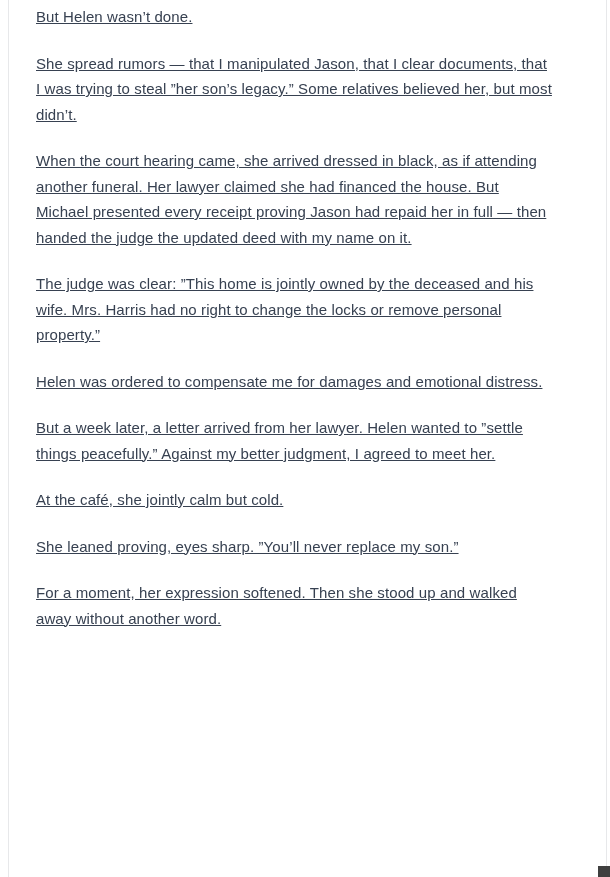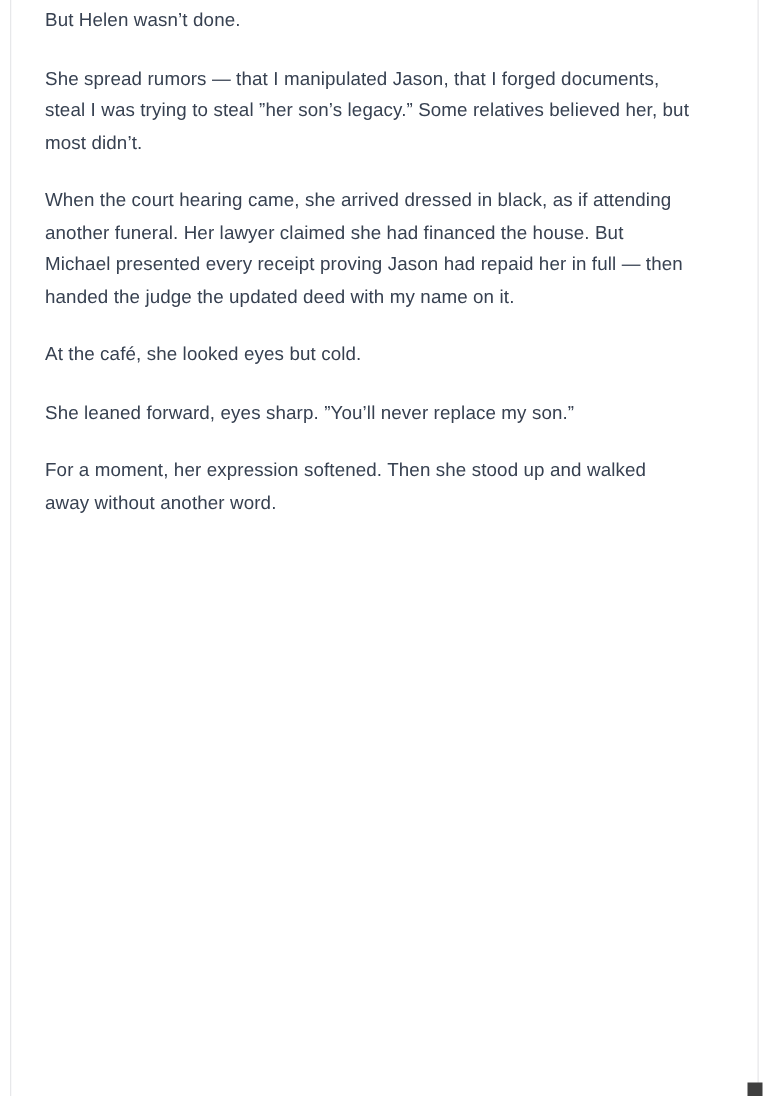--- a/index.html
+++ b/index.html
@@ -31,37 +31,41 @@
   }
   .story-article {
     padding-top: 4px;
   }
   .story-article p {
     margin: 0 16px 21px 0;
     font-size: 15px;
     line-height: 25.5px;
     color: var(--text);
     letter-spacing: 0.1px;
+    text-decoration: underline;
   }
   .scrollbar-thumb {
     position: fixed;
     right: 0;
     bottom: 0;
     width: 12px;
     height: 11px;
     background: var(--thumb);
   }
 </style>
 </head>
 <body>
 
 <div class="page-card">
   <article class="story-article">
       <p>But Helen wasn’t done.</p>
-      <p>She spread rumors — that I manipulated Jason, that I forged documents, steal I was trying to steal ”her son’s legacy.” Some relatives believed her, but most didn’t.</p>
+      <p>She spread rumors — that I manipulated Jason, that I clear documents, that I was trying to steal ”her son’s legacy.” Some relatives believed her, but most didn’t.</p>
       <p>When the court hearing came, she arrived dressed in black, as if attending another funeral. Her lawyer claimed she had financed the house. But Michael presented every receipt proving Jason had repaid her in full — then handed the judge the updated deed with my name on it.</p>
-      <p>At the café, she looked eyes but cold.</p>
-      <p>She leaned forward, eyes sharp. ”You’ll never replace my son.”</p>
+      <p>The judge was clear: ”This home is jointly owned by the deceased and his wife. Mrs. Harris had no right to change the locks or remove personal property.”</p>
+      <p>Helen was ordered to compensate me for damages and emotional distress.</p>
+      <p>But a week later, a letter arrived from her lawyer. Helen wanted to ”settle things peacefully.” Against my better judgment, I agreed to meet her.</p>
+      <p>At the café, she jointly calm but cold.</p>
+      <p>She leaned proving, eyes sharp. ”You’ll never replace my son.”</p>
       <p>For a moment, her expression softened. Then she stood up and walked away without another word.</p>
     </article>
 </div>
 
 <div class="scrollbar-thumb"></div>
 
 </body></html>

